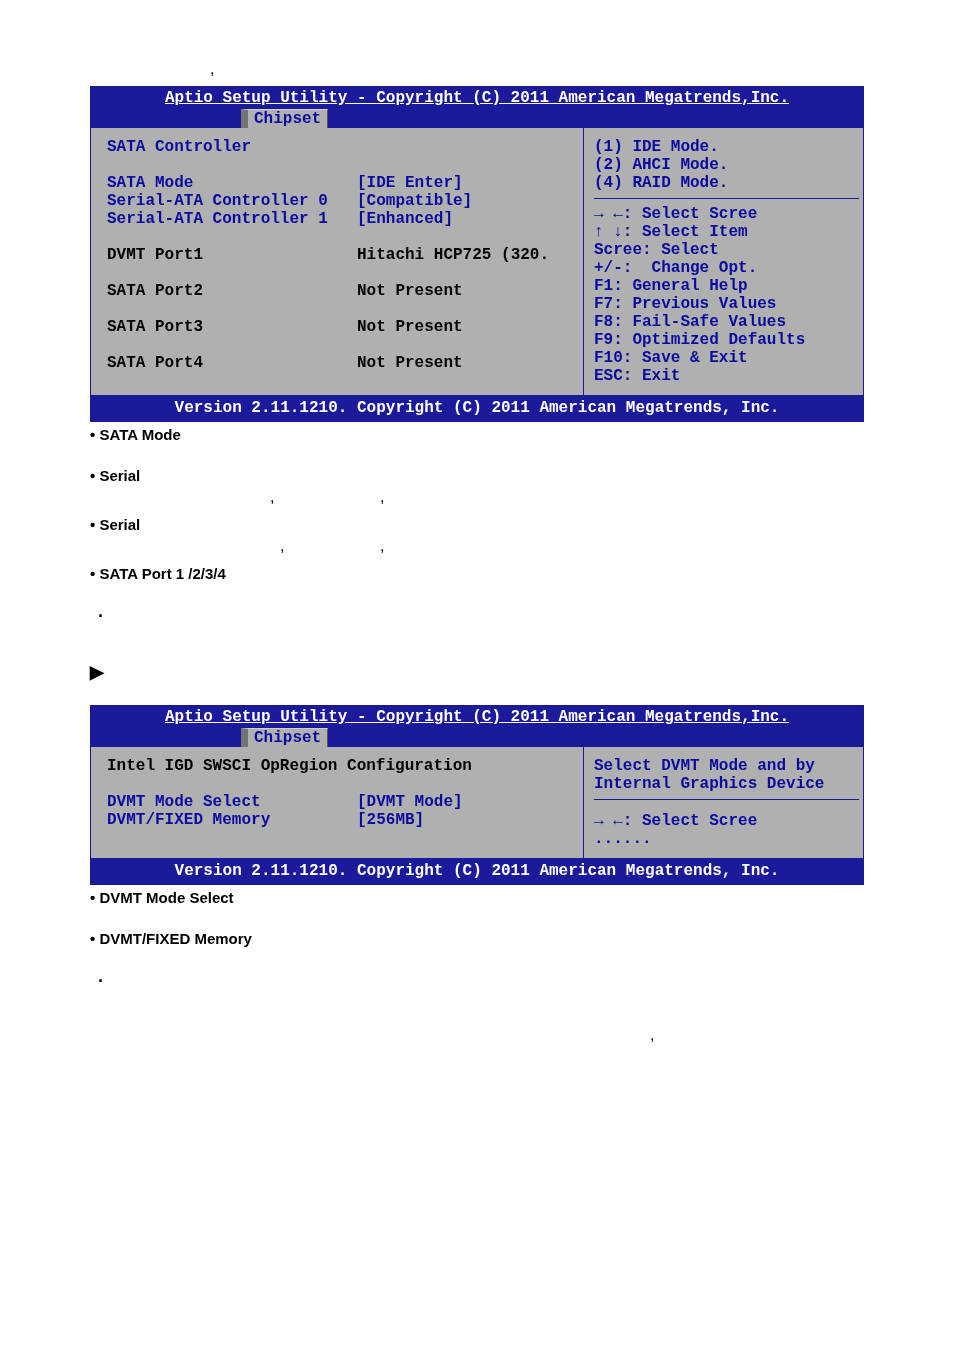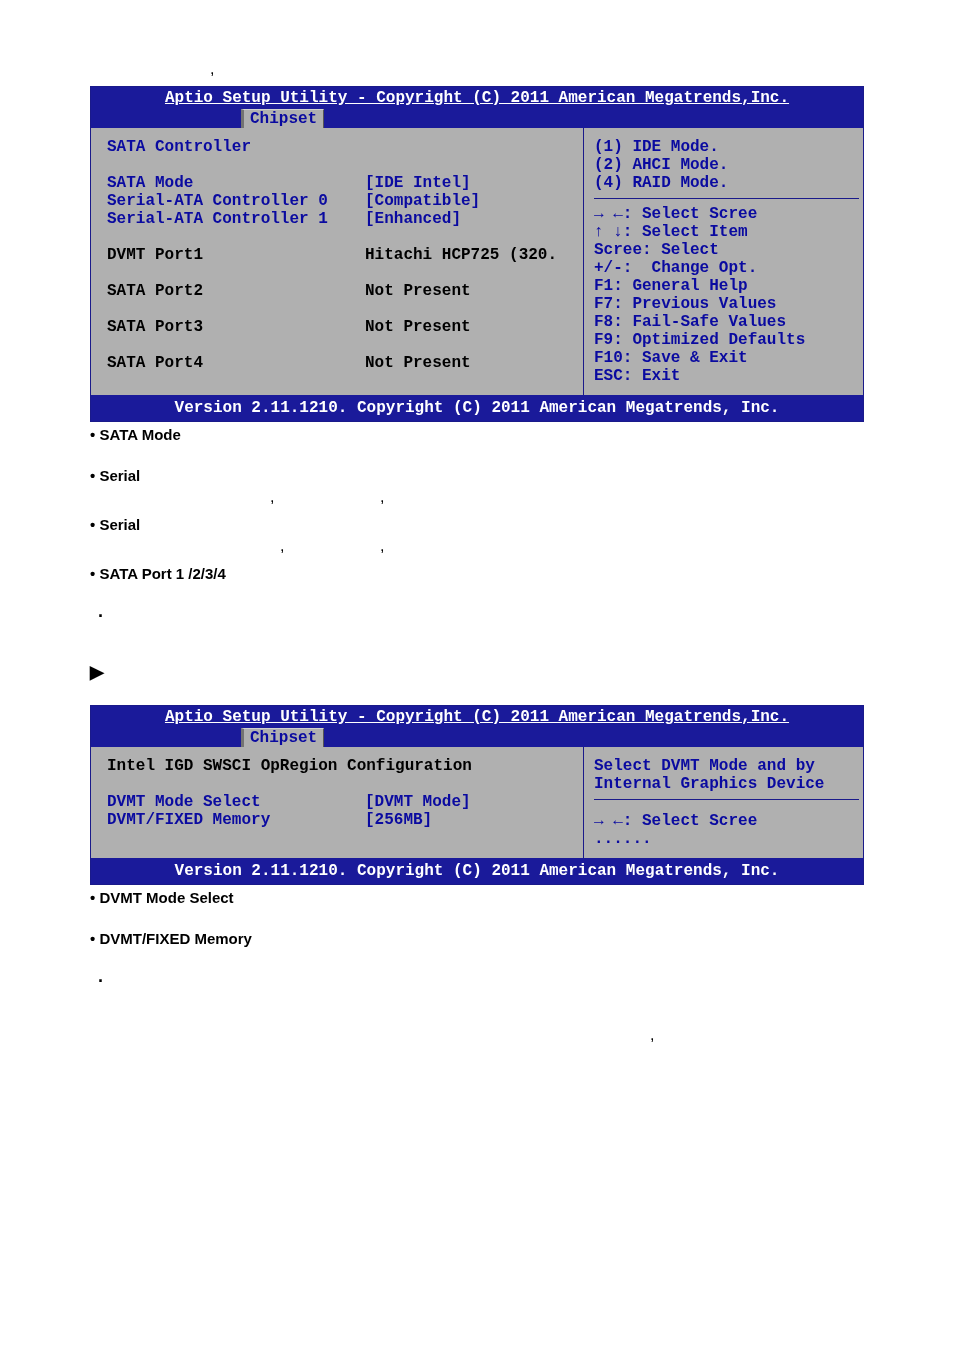--- a/index.html
+++ b/index.html
@@ -27,21 +27,21 @@
     background: #1a1a9a;
     padding: 0 0 0 150px;
     display: flex;
   }
   .bios-tab {
     background: #b0b0b0;
     color: #0a0aa0;
     font-weight: bold;
     padding: 0 6px;
     border-top: 1px solid #d0d0d0;
-    border-left: 3px solid #737373;
+    border-left: 7px solid #737373;
     border-right: 1px solid #555;
     text-align: right;
   }
   .bios-body {
     display: flex;
   }
   .bios-left {
     flex: 1;
     padding: 10px 8px 10px 16px;
   }
@@ -50,21 +50,20 @@
     border-left: 1px solid #1a1a8a;
     padding: 10px 4px 10px 10px;
     color: #0a0aa0;
     font-weight: bold;
   }
   .row {
     display: flex;
     white-space: pre;
     font-weight: bold;
     color: #000;
-    gap: 8px;
   }
   .row .label { width: 250px; }
   .row .value { flex: 1; }
   .hl { color: #0a0aa0; }
   .gap { height: 18px; }
   .sep { border-top: 1px solid #1a1a8a; margin: 6px 0; }
   .bios-footer {
     background: #1a1a9a;
     color: #ffffff;
     text-align: center;
@@ -113,21 +112,21 @@
 
 <div class="bios-box">
   <div class="bios-header">Aptio Setup Utility - Copyright (C) 2011 American Megatrends,Inc.</div>
   <div class="bios-tabs">
     <div class="bios-tab">Chipset</div>
   </div>
   <div class="bios-body">
     <div class="bios-left" id="bios1-left">
         <div class="row hl"><span class="label">SATA Controller</span><span class="value"></span></div>
         <div class="gap"></div>
-        <div class="row hl"><span class="label">SATA Mode</span><span class="value">[IDE Intel]</span></div>
+        <div class="row hl"><span class="label">SATA Mode</span><span class="value">[IDE Enter]</span></div>
         <div class="row hl"><span class="label">Serial-ATA Controller 0</span><span class="value">[Compatible]</span></div>
         <div class="row hl"><span class="label">Serial-ATA Controller 1</span><span class="value">[Enhanced]</span></div>
         <div class="gap"></div>
         <div class="row"><span class="label">DVMT Port1</span><span class="value">Hitachi HCP725 (320.</span></div>
         <div class="gap"></div>
         <div class="row"><span class="label">SATA Port2</span><span class="value">Not Present</span></div>
         <div class="gap"></div>
         <div class="row"><span class="label">SATA Port3</span><span class="value">Not Present</span></div>
         <div class="gap"></div>
         <div class="row"><span class="label">SATA Port4</span><span class="value">Not Present</span></div>

